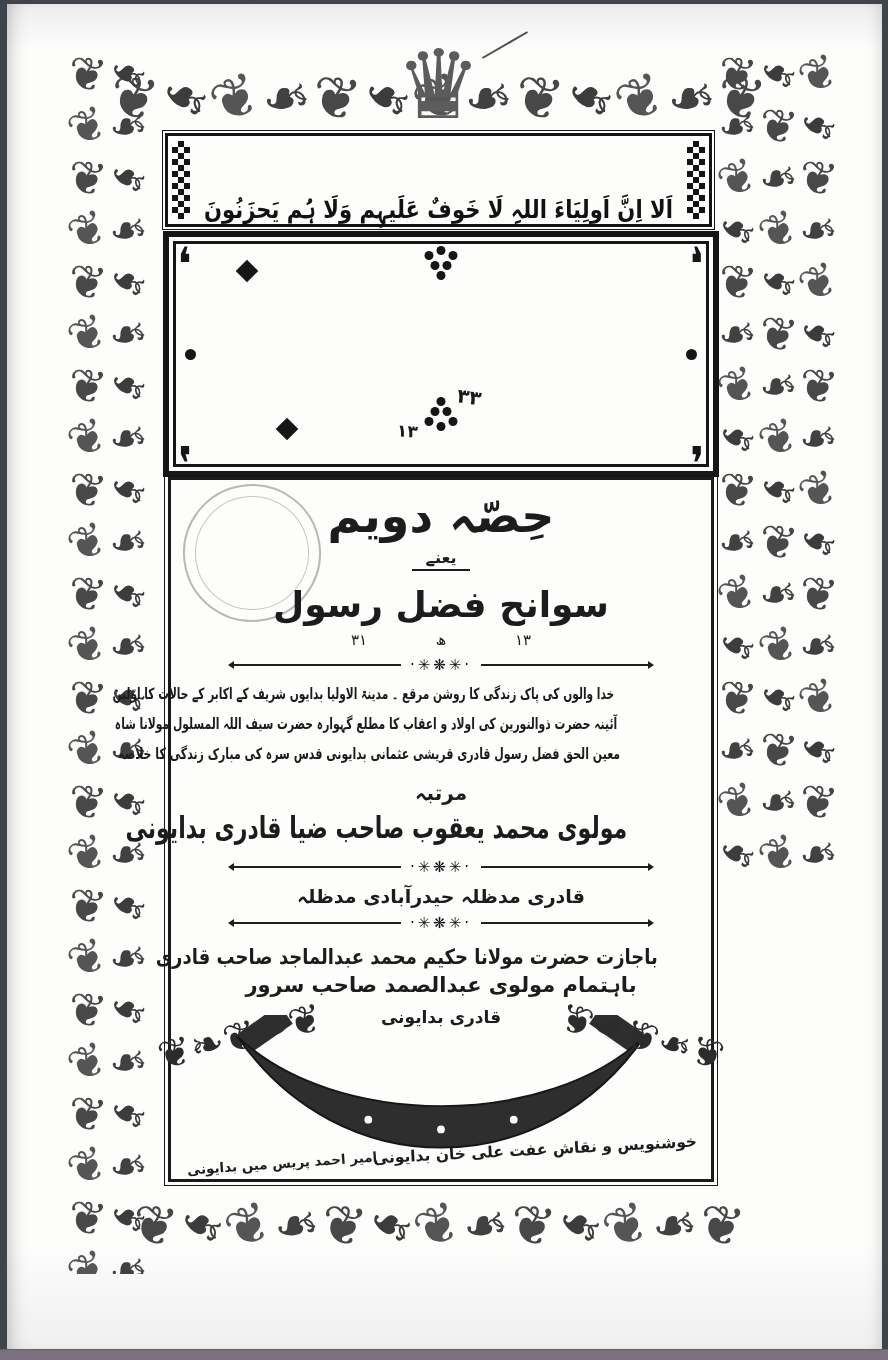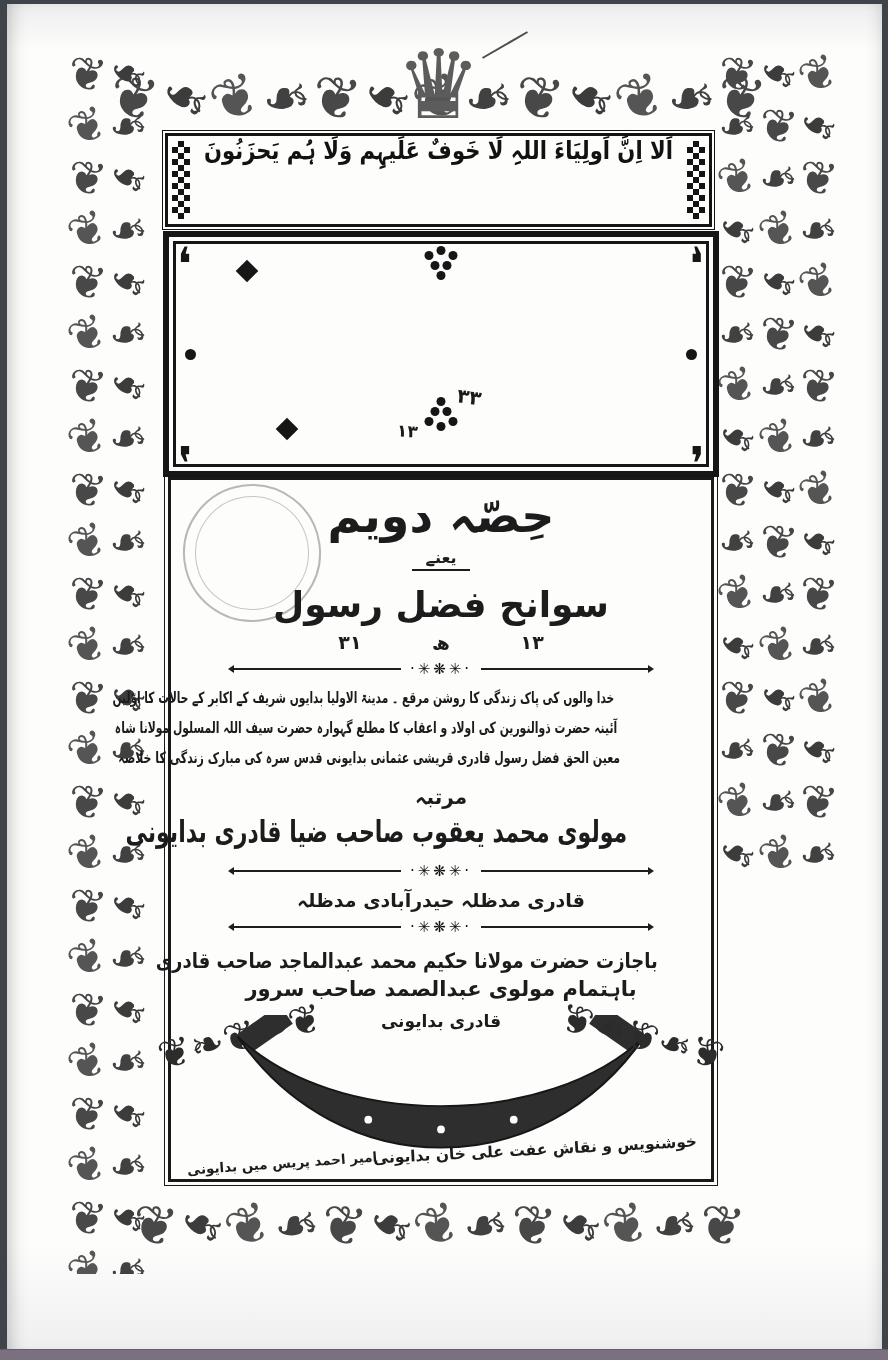--- a/index.html
+++ b/index.html
@@ -32,21 +32,21 @@
   .crown .pen-line{position:absolute;right:8px;top:14px;width:52px;height:2px;background:#4d4d4d;transform:rotate(-30deg);}
 
   
   .quran-band{position:absolute;left:158px;top:129px;width:547px;height:94px;
     background:#fdfdfc;border:3px solid #141414;outline:1px solid #141414;outline-offset:2px;box-sizing:border-box;}
   .checker{position:absolute;top:5px;bottom:5px;width:18px;
     background-image:linear-gradient(45deg,#141414 25%,transparent 25%,transparent 75%,#141414 75%),
                      linear-gradient(45deg,#141414 25%,transparent 25%,transparent 75%,#141414 75%);
     background-size:12px 12px;background-position:0 0,6px 6px;}
   .checker-l{left:4px;}.checker-r{right:4px;}
-  .q-wrap{position:absolute;left:34px;right:34px;top:0;bottom:0;display:flex;align-items:flex-start;justify-content:center;}
+  .q-wrap{position:absolute;left:34px;right:34px;top:0;bottom:0;display:flex;align-items:flex-end;justify-content:center;}
   .quran-text{font-size:25px;font-weight:bold;white-space:nowrap;direction:rtl;color:#121212;}
 
   
   .title-frame{position:absolute;left:156px;top:227px;width:556px;height:246px;box-sizing:border-box;
     border:6px solid #161616;background:#fdfdfc;
     box-shadow:inset 0 0 0 4px #fdfdfc, inset 0 0 0 7px #161616;}
   .t-wrap{position:absolute;inset:10px;display:flex;align-items:center;justify-content:center;}
   .main-title{font-size:92px;font-weight:bold;direction:rtl;white-space:nowrap;letter-spacing:-2px;color:#141414;}
   .corner{position:absolute;font-size:46px;line-height:1;color:#161616;}
   .c-tl{top:4px;left:8px;}
@@ -70,21 +70,21 @@
     border:3px solid #1a1a1a;outline:1px solid #1a1a1a;outline-offset:3px;background:#fdfdfc;
     display:flex;flex-direction:column;align-items:center;direction:rtl;}
   .inner-box > *{position:relative;z-index:1;}
   .stamp{position:absolute;left:12px;top:4px;width:134px;height:134px;border-radius:50%;
     border:2px solid rgba(70,70,70,.38);transform:rotate(-8deg);z-index:0;}
   .stamp-inner{position:absolute;inset:10px;border-radius:50%;border:1px solid rgba(70,70,70,.30);}
 
   .part-title{margin-top:8px;font-size:46px;font-weight:bold;line-height:56px;}
   .yani{margin-top:4px;font-size:16px;font-weight:bold;border-bottom:2px solid #1c1c1c;padding:0 14px 2px;}
   .subtitle{margin-top:12px;font-size:36px;font-weight:bold;line-height:44px;}
-  .year-line{margin-top:4px;font-size:19px;font-weight:bold;word-spacing:64px;}
+  .year-line{margin-top:4px;font-size:15px;font-weight:normal;word-spacing:64px;}
 
   .divider{display:flex;align-items:center;justify-content:center;margin-top:8px;height:16px;width:100%;}
   .d-line{width:168px;height:2px;background:#1e1e1e;position:relative;}
   .d-line.dl-a::after{content:"";position:absolute;right:-9px;top:-3px;border:4px solid transparent;border-left:6px solid #1e1e1e;}
   .d-line.dl-b::after{content:"";position:absolute;left:-9px;top:-3px;border:4px solid transparent;border-right:6px solid #1e1e1e;}
   .d-stars{font-size:15px;letter-spacing:3px;margin:0 9px;color:#111;white-space:nowrap;}
 
   .para{width:506px;margin-top:6px;text-align:center;}
   .para-line{font-size:15.5px;line-height:30px;font-weight:600;white-space:nowrap;}
   .murattaba{margin-top:12px;font-size:20px;font-weight:bold;}

